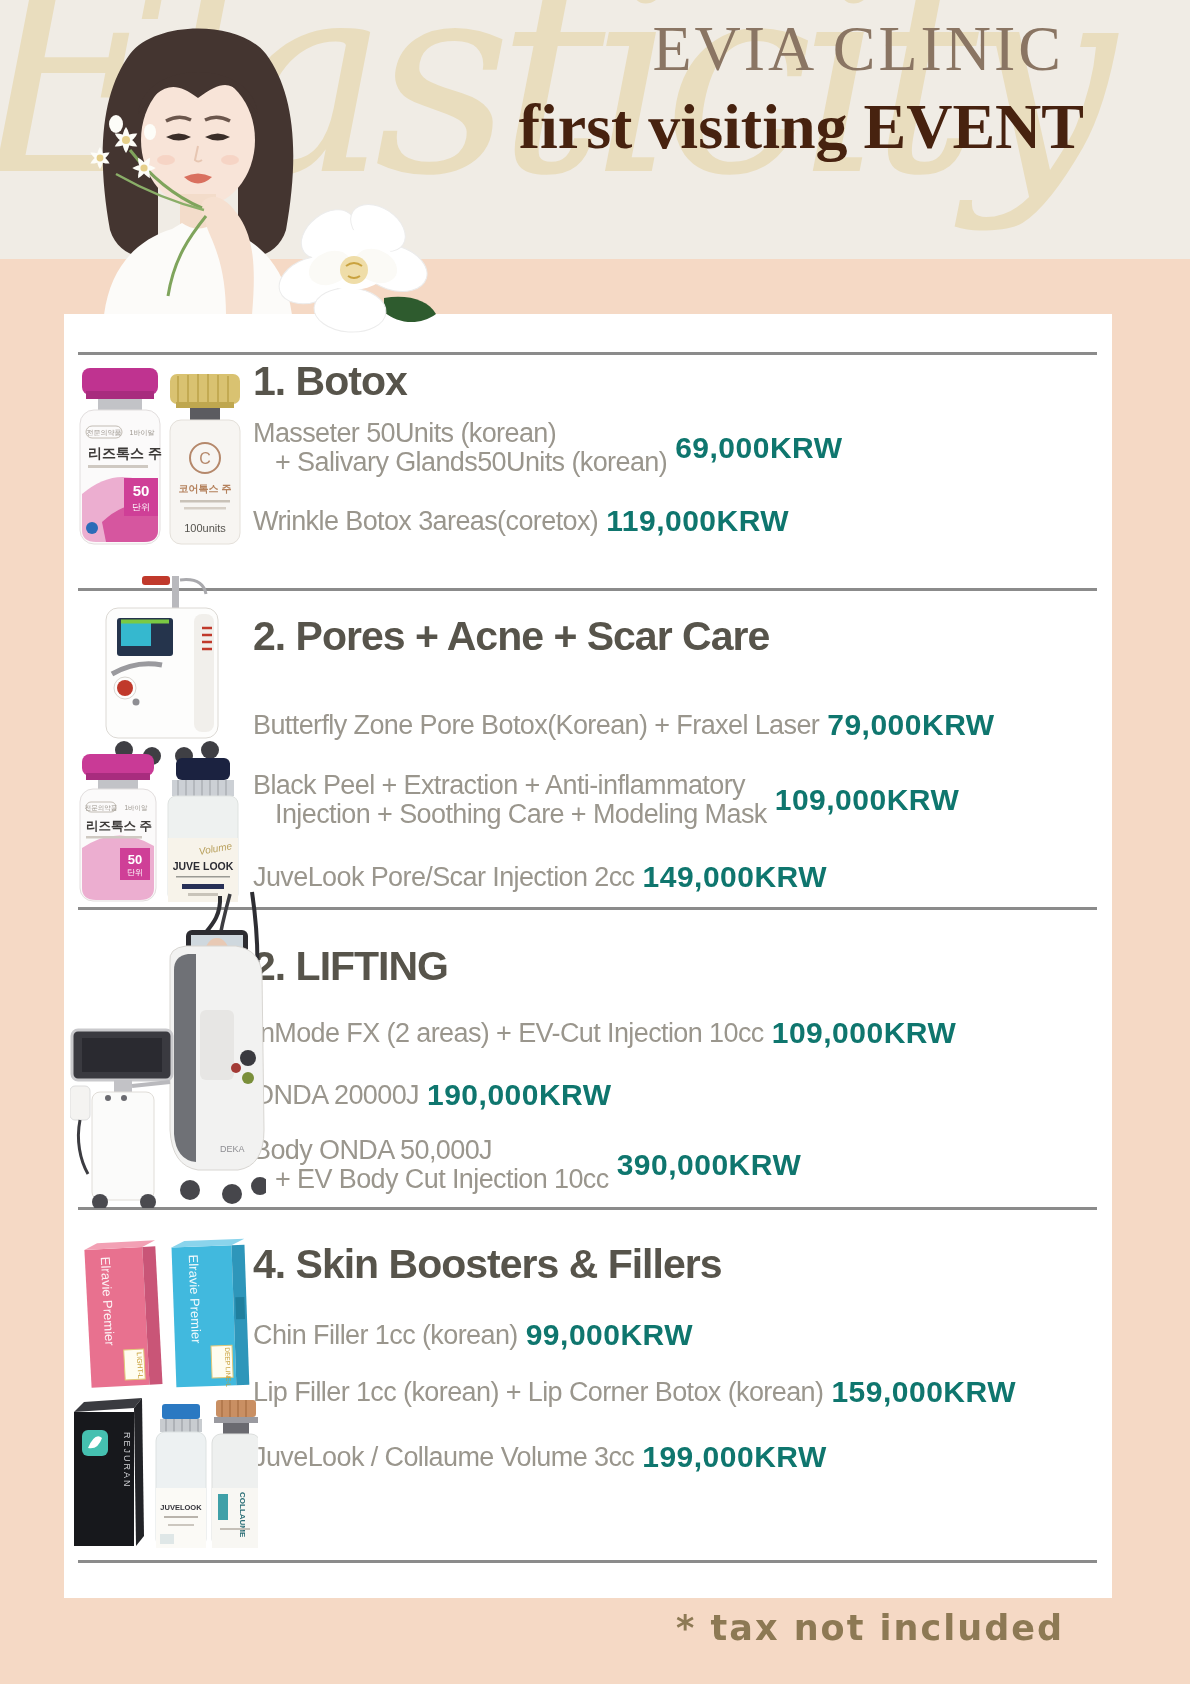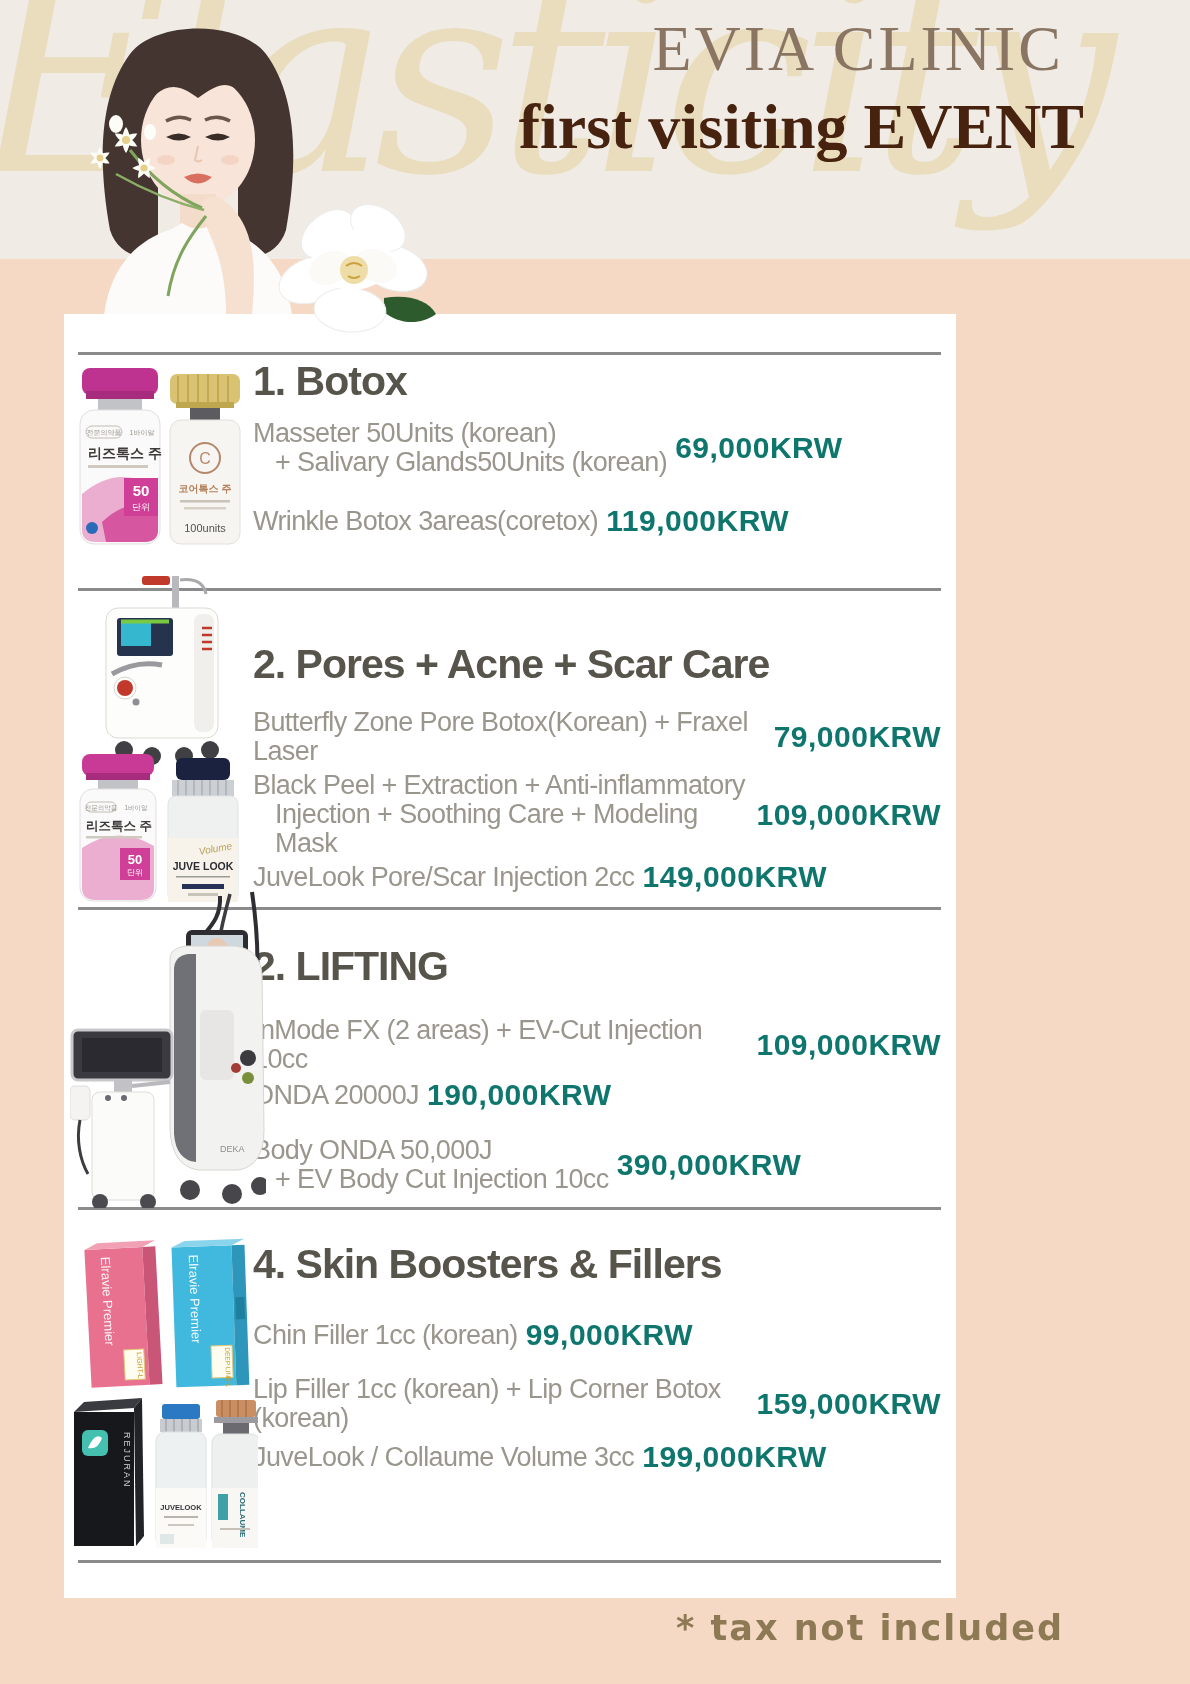--- a/index.html
+++ b/index.html
@@ -22,21 +22,21 @@
   }
   .event-title{
     position:absolute;top:90px;right:106px;z-index:3;
     font-family:Liberation Serif, serif;font-weight:800;font-size:64px;
     color:#47220f;letter-spacing:0;white-space:nowrap;
   }
   .woman{position:absolute;left:52px;top:0;z-index:2;}
   .gardenia{position:absolute;left:272px;top:202px;z-index:6;}
   
   .card{
-    position:absolute;left:64px;top:314px;width:892px;height:1284px;
+    position:absolute;left:64px;top:314px;width:1048px;height:1284px;
     background:#ffffff;z-index:3;
   }
   .divider{position:absolute;left:14px;right:15px;height:3px;background:#8b8b8b;}
   .sec-heading{
     position:absolute;left:189px;font-size:41px;font-weight:600;
     color:#57544b;letter-spacing:-1px;white-space:nowrap;
   }
   .row{
     position:absolute;left:189px;right:15px;display:flex;
     justify-content:flex-start;align-items:center;
@@ -142,21 +142,21 @@
     <div class="row" style="top:190px">
       <div class="row-text">
         <div class="l1">Wrinkle Botox 3areas(coretox)</div>
         <div class="l2"></div>
       </div>
       <div class="price">119,000KRW</div>
     </div>
 
     <div class="divider" style="top:274px"></div>
 
-    <div class="sec-heading" style="top:327px">2. Pores + Acne + Scar Care</div>
+    <div class="sec-heading" style="top:299px">2. Pores + Acne + Scar Care</div>
     <div class="row" style="top:394px">
       <div class="row-text">
         <div class="l1">Butterfly Zone Pore Botox(Korean) + Fraxel Laser</div>
         <div class="l2"></div>
       </div>
       <div class="price">79,000KRW</div>
     </div>
     <div class="row" style="top:457px">
       <div class="row-text">
         <div class="l1">Black Peel + Extraction + Anti-inflammatory</div>

